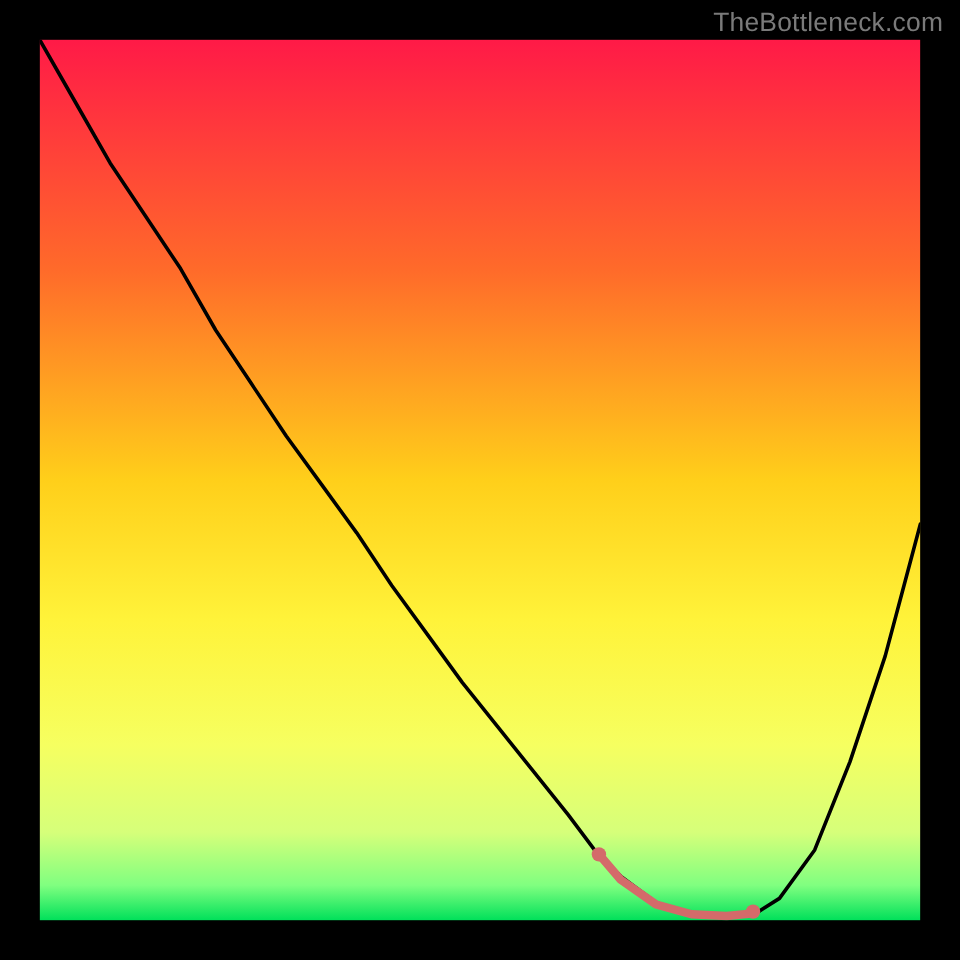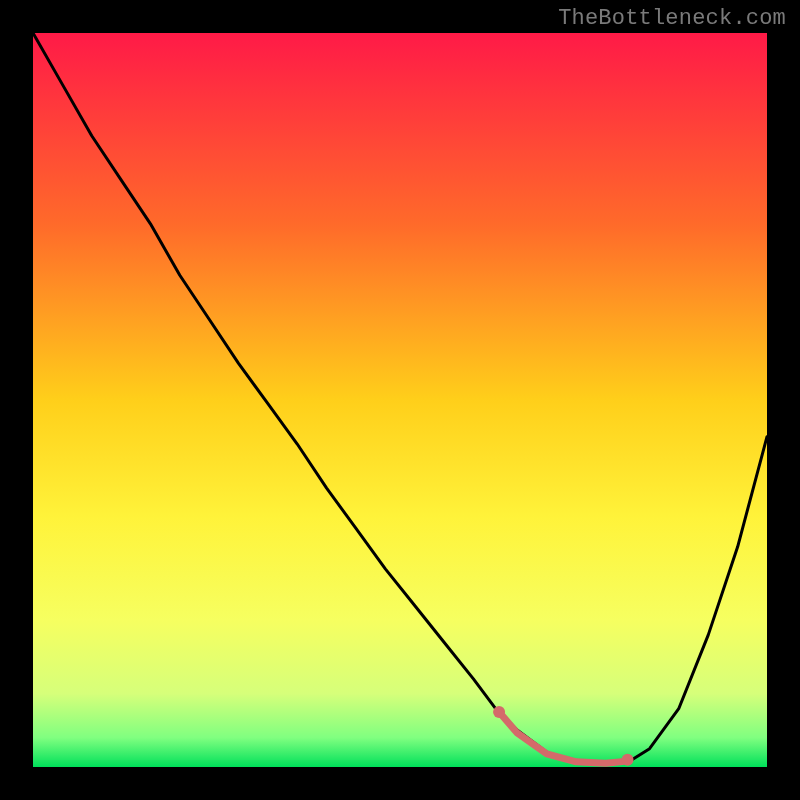--- a/index.html
+++ b/index.html
@@ -9,21 +9,20 @@
     width: 800px;
     height: 800px;
     overflow: hidden;
     font-family: Arial, sans-serif;
   }
   .container {
     position: relative;
     width: 800px;
     height: 800px;
     background: #000;
-    font-family: Liberation Mono, monospace;
   }
   .watermark {
     position: absolute;
     top: 6px;
     right: 14px;
     color: #7a7a7a;
     font-size: 22px;
     font-weight: 500;
     z-index: 2;
     letter-spacing: 0.2px;

